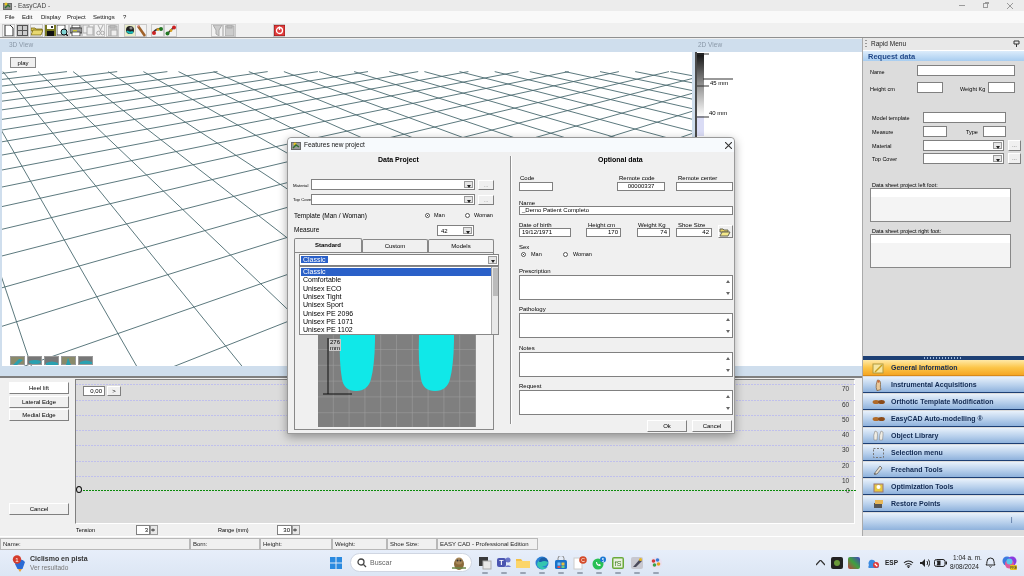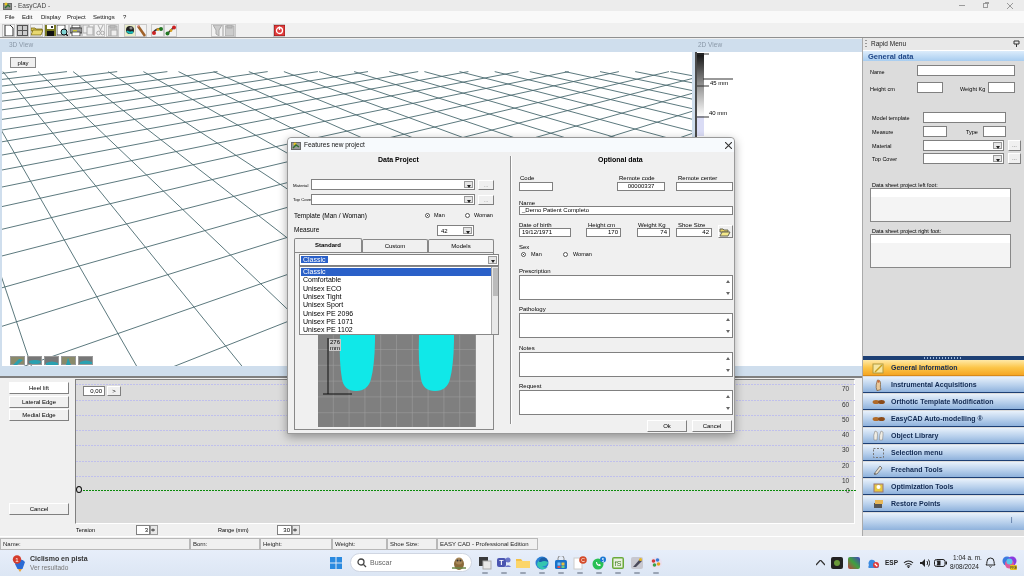--- a/index.html
+++ b/index.html
@@ -304,21 +304,21 @@
 
 <div class="abs" style="left:862px;top:38px;width:162px;height:498px;background:#dcdcdc;border-left:1px solid #aaa;">
  <div class="abs" style="left:0;top:0;width:162px;height:12px;background:#e8e8e8;">
   <span class="abs" style="left:2px;top:1px;width:2px;height:9px;background-image:radial-gradient(circle,#999 40%,transparent 40%);background-size:2px 3px;"></span>
       <span class="abs" style="left:8px;top:2px;font-size:6.5px;color:#222;">Rapid Menu</span>
   <svg class="abs" style="left:150px;top:2px" width="7" height="8">
         <path d="M1 1 h5 v3 h-5z M3.5 4 v3" stroke="#333" fill="none" stroke-width="1"></path>
       </svg>
  </div>
  <div class="abs" style="left:0;top:12px;width:162px;height:11px;background:linear-gradient(#dcecfb,#a8cdf0);border-top:1px solid #fff;">
-  <span class="abs" style="left:5px;top:1px;font-size:7.5px;font-weight:bold;color:#1f4788;">General data</span>
+  <span class="abs" style="left:5px;top:1px;font-size:7.5px;font-weight:bold;color:#1f4788;">Request data</span>
  </div>
 <span class="lbl" style="left:7px;top:31px;">Name</span>
     <div class="tb" style="left:54px;top:27px;width:98px;height:11px;"></div>
     <span class="lbl" style="left:7px;top:48px;">Height cm</span>
     <div class="tb" style="left:54px;top:44px;width:26px;height:11px;"></div>
     <span class="lbl" style="left:97px;top:48px;">Weight Kg</span>
     <div class="tb" style="left:125px;top:44px;width:27px;height:11px;"></div>
     <span class="lbl" style="left:9px;top:77px;">Model template</span>
     <div class="tb" style="left:60px;top:74px;width:83px;height:11px;"></div>
     <span class="lbl" style="left:9px;top:91px;">Measure</span>

